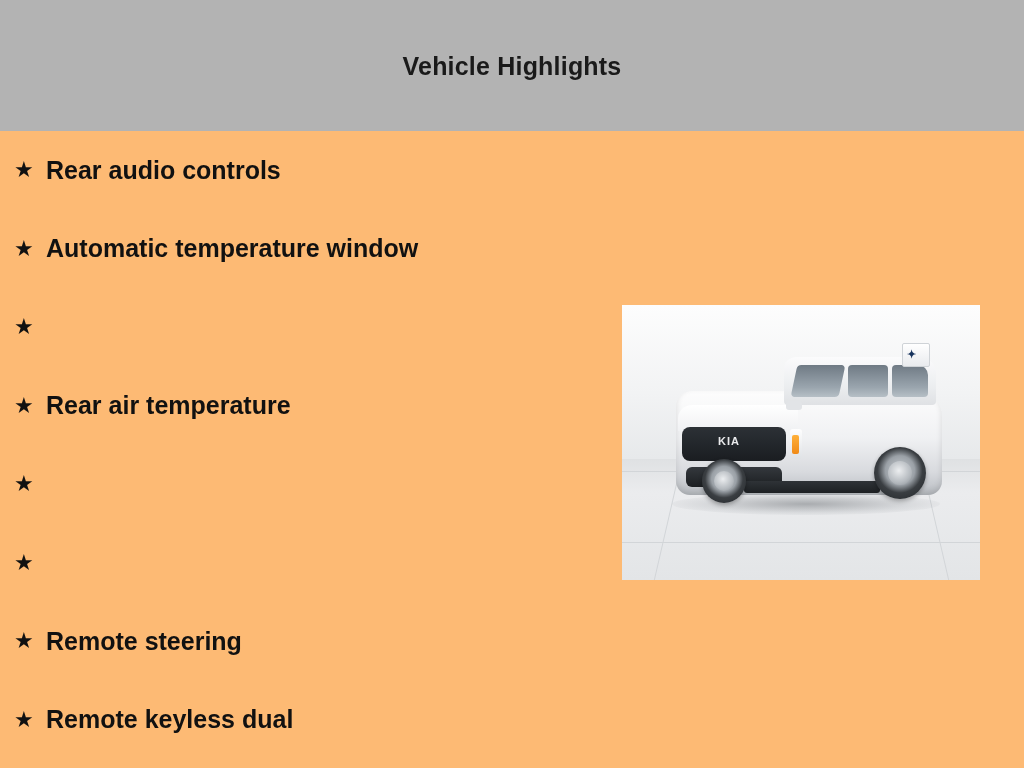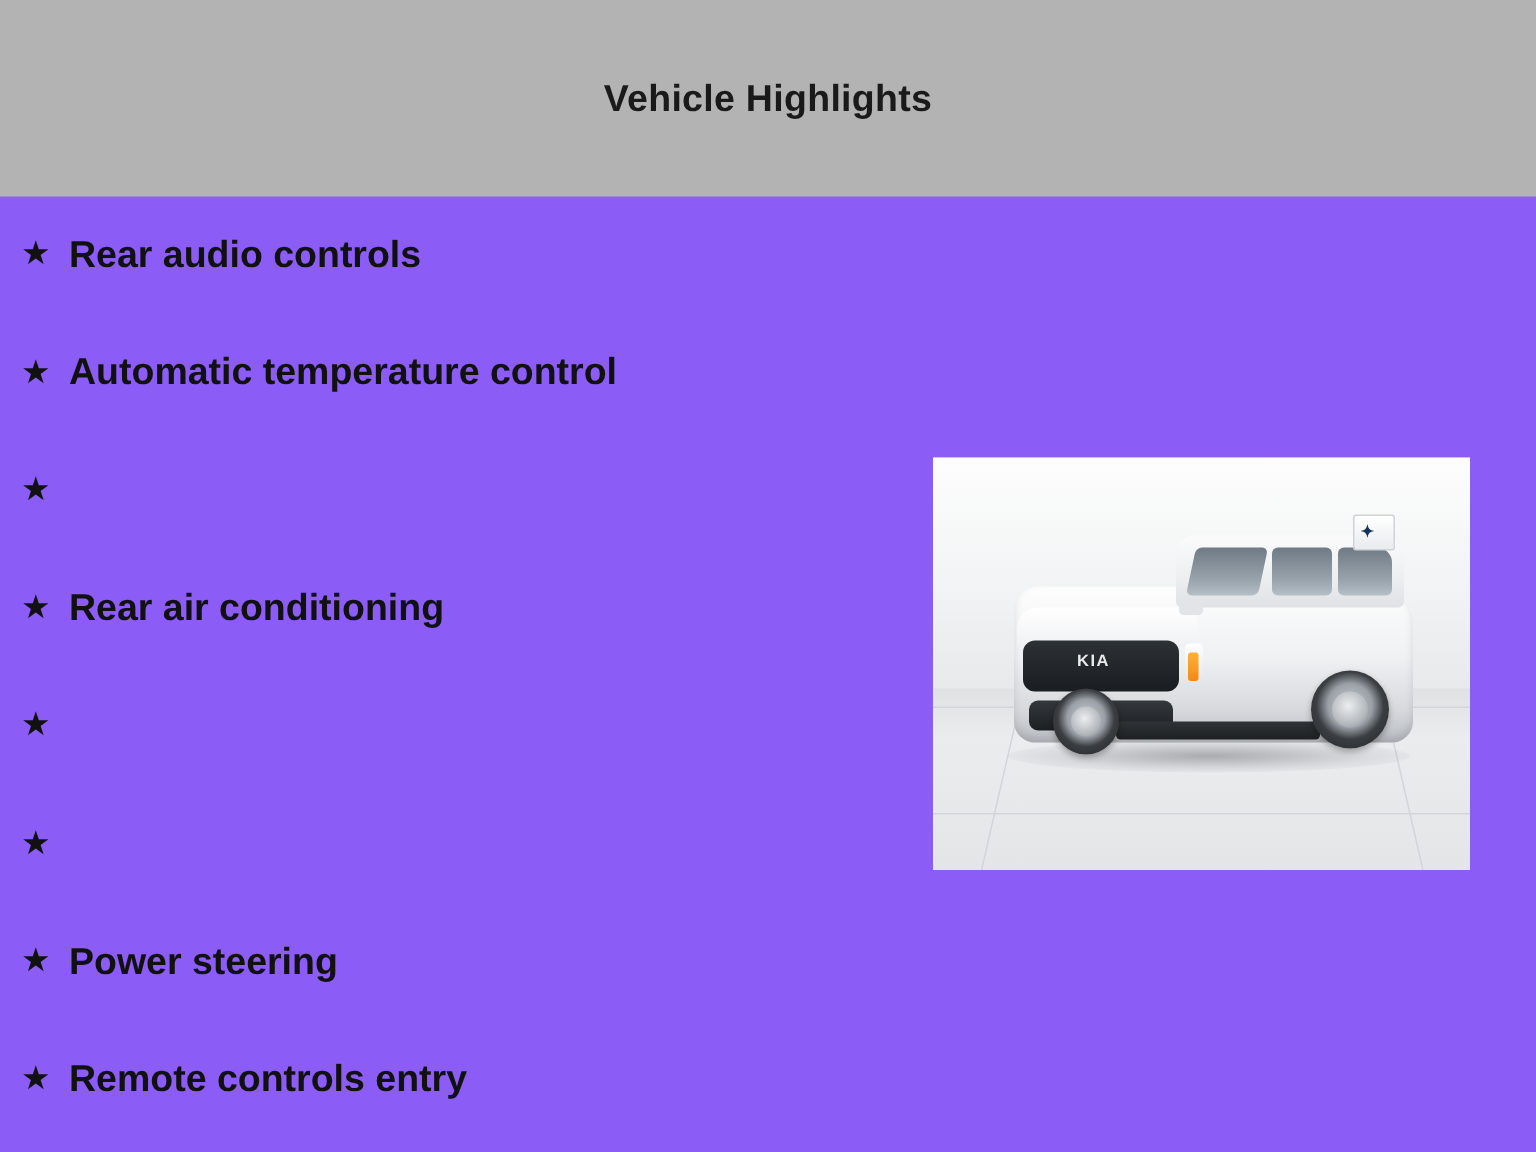--- a/index.html
+++ b/index.html
@@ -10,21 +10,21 @@
     width: 1024px;
     height: 768px;
     background: #ffffff;
     font-family: "Liberation Sans", sans-serif;
     overflow: hidden;
   }
   .page {
     position: relative;
     width: 1024px;
     height: 768px;
-    background: #8b5cf6;
+    background: #fdba74;
   }
   .header-bar {
     position: absolute;
     left: 0;
     top: 0;
     width: 1024px;
     height: 131px;
     background: #b3b3b3;
   }
   .header-title {
@@ -269,42 +269,42 @@
     <div class="header-title">Vehicle Highlights</div>
   </div>
 
   <ul class="features-list">
     <li class="feature-item">
       <span class="bullet-star">★</span>
       <span class="feature-label">Rear audio controls</span>
     </li>
     <li class="feature-item">
       <span class="bullet-star">★</span>
-      <span class="feature-label">Automatic temperature control</span>
-    </li>
-    <li class="feature-item">
-      <span class="bullet-star">★</span>
-    </li>
-    <li class="feature-item">
-      <span class="bullet-star">★</span>
-      <span class="feature-label">Rear air conditioning</span>
-    </li>
-    <li class="feature-item">
-      <span class="bullet-star">★</span>
-    </li>
-    <li class="feature-item">
-      <span class="bullet-star">★</span>
-    </li>
-    <li class="feature-item">
-      <span class="bullet-star">★</span>
-      <span class="feature-label">Power steering</span>
-    </li>
-    <li class="feature-item">
-      <span class="bullet-star">★</span>
-      <span class="feature-label">Remote controls entry</span>
+      <span class="feature-label">Automatic temperature window</span>
+    </li>
+    <li class="feature-item">
+      <span class="bullet-star">★</span>
+    </li>
+    <li class="feature-item">
+      <span class="bullet-star">★</span>
+      <span class="feature-label">Rear air temperature</span>
+    </li>
+    <li class="feature-item">
+      <span class="bullet-star">★</span>
+    </li>
+    <li class="feature-item">
+      <span class="bullet-star">★</span>
+    </li>
+    <li class="feature-item">
+      <span class="bullet-star">★</span>
+      <span class="feature-label">Remote steering</span>
+    </li>
+    <li class="feature-item">
+      <span class="bullet-star">★</span>
+      <span class="feature-label">Remote keyless dual</span>
     </li>
   </ul>
 
   <div class="vehicle-photo">
     <div class="photo-sky"></div>
     <div class="photo-floor"></div>
     <div class="floor-line h1"></div>
     <div class="floor-line v1"></div>
     <div class="floor-line v2"></div>
     <div class="floor-line h2"></div>

